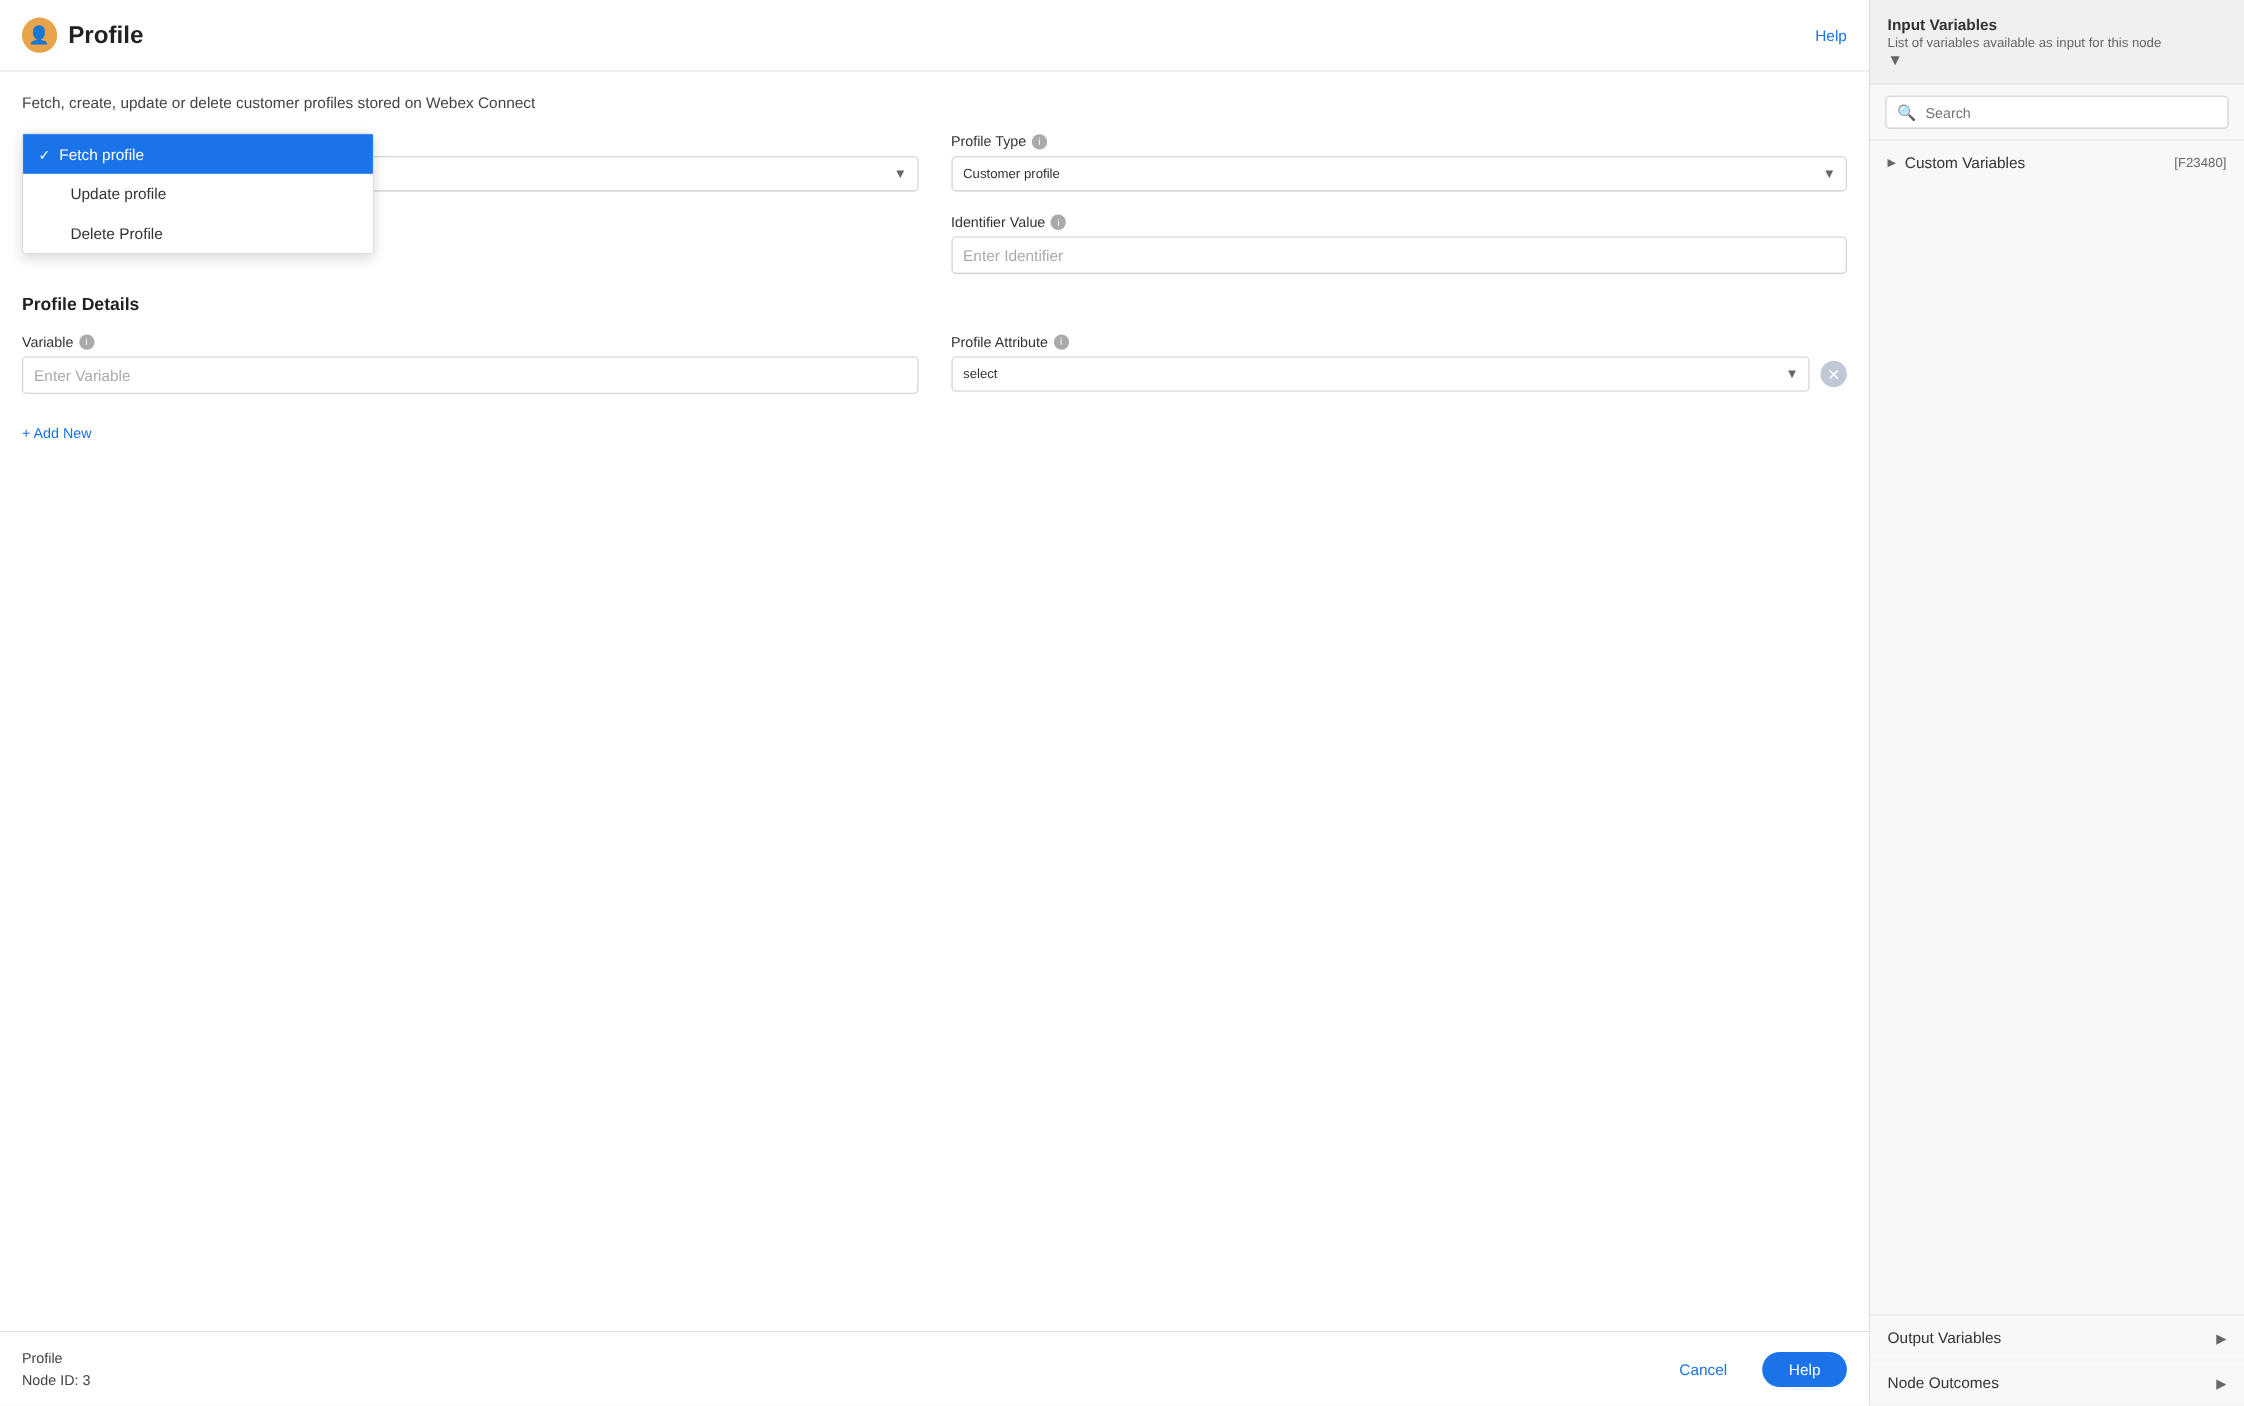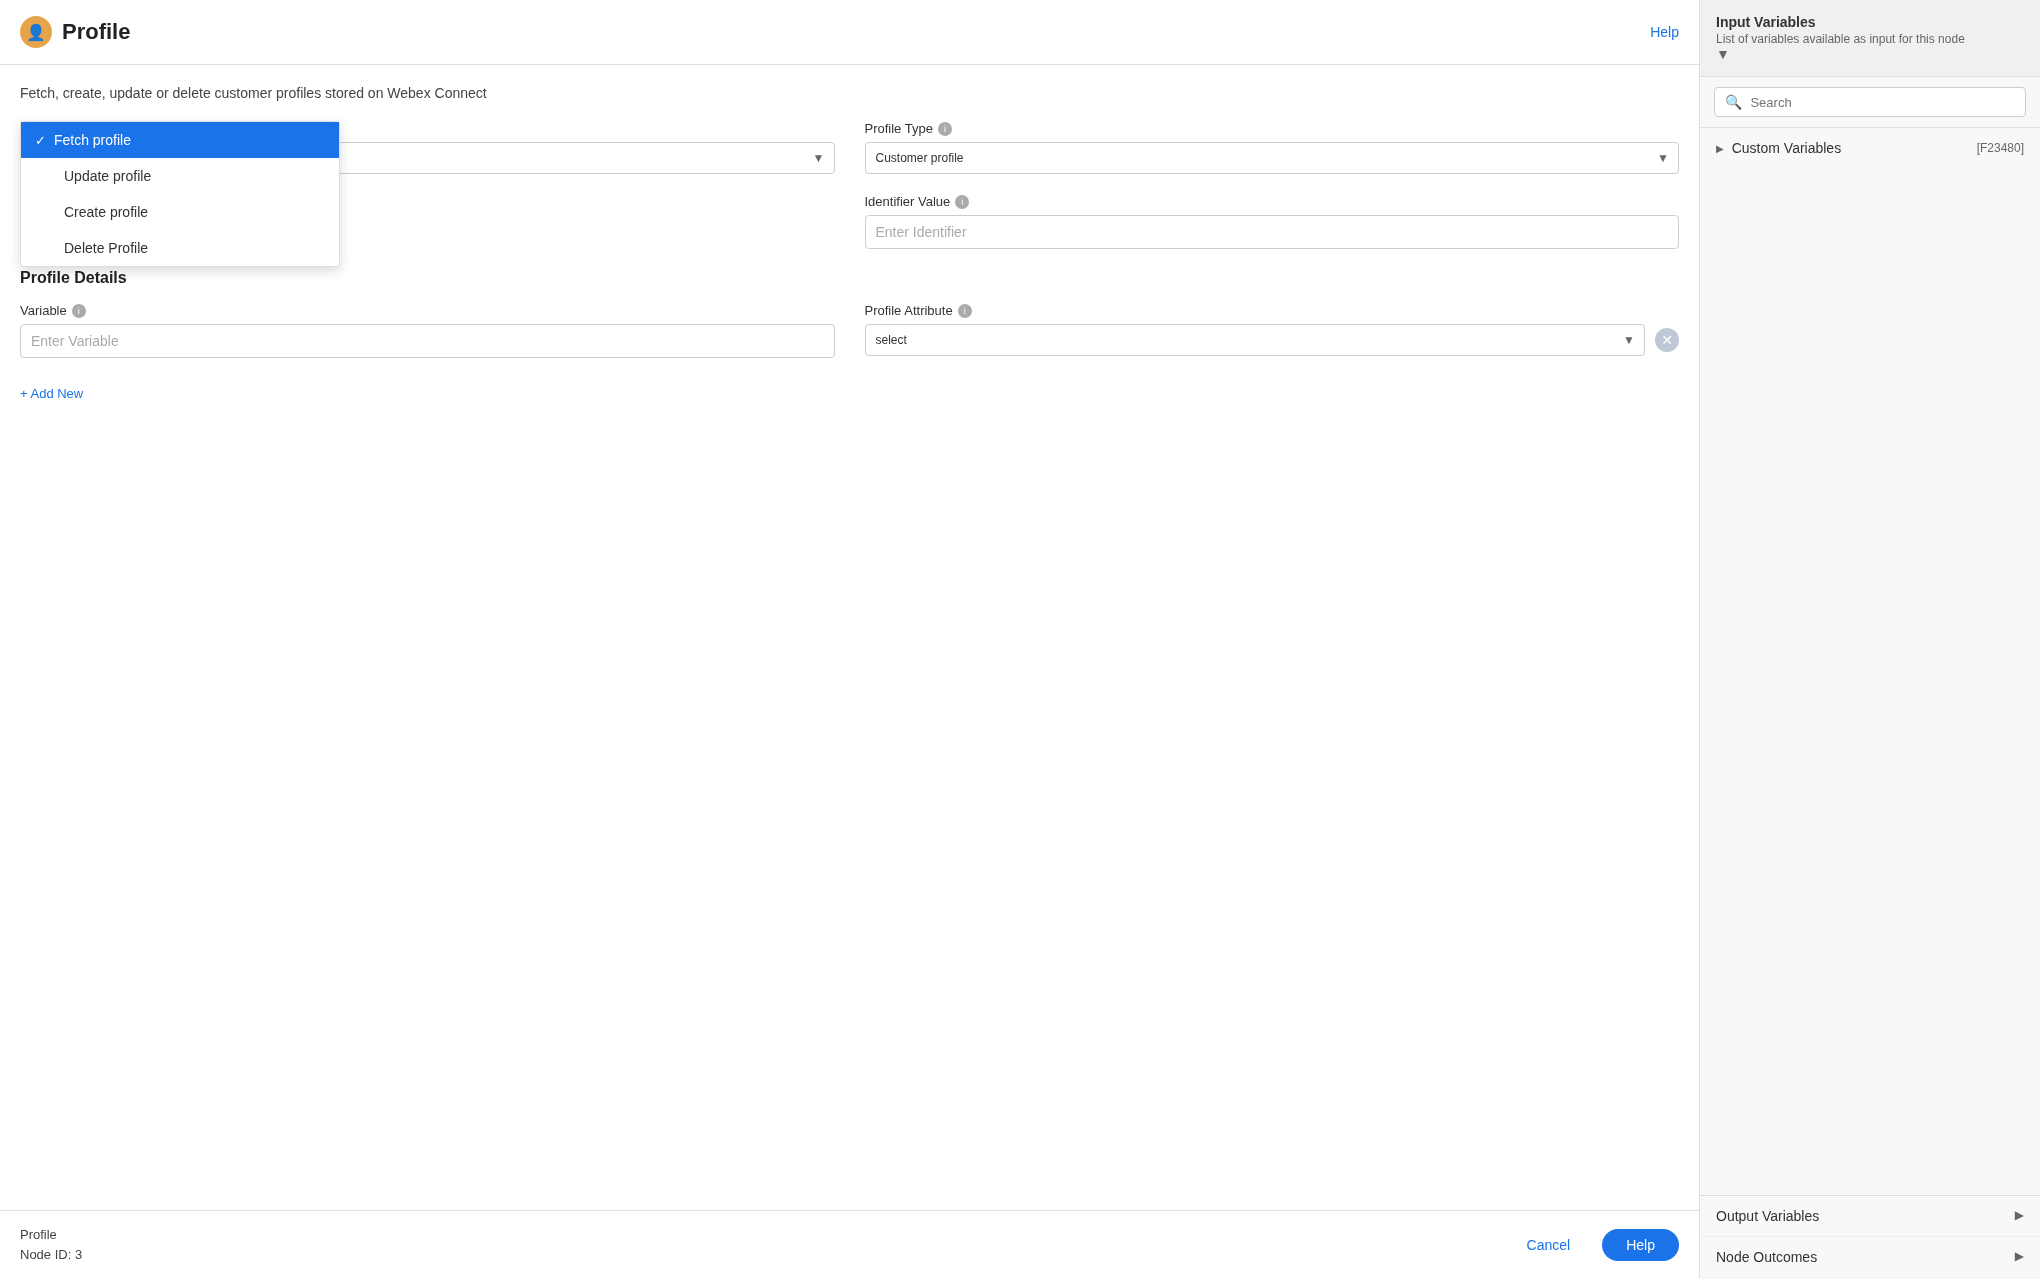--- a/index.html
+++ b/index.html
@@ -74,21 +74,21 @@
     .search-icon { color: #aaa; font-size: 14px; }
 
     .custom-variables-row { padding: 12px 16px; display: flex; align-items: center; justify-content: space-between; cursor: pointer; }
     .custom-variables-label { display: flex; align-items: center; gap: 8px; font-size: 14px; color: #333; font-weight: 500; }
     .triangle-icon { color: #666; font-size: 10px; }
     .var-badge { font-size: 12px; color: #666; }
 
     .right-panel-body { flex: 1; }
 
     .right-panel-footer { border-top: 1px solid #ddd; }
-    .section-row { padding: 12px 16px; display: flex; align-items: flex-start; justify-content: space-between; cursor: pointer; background: #f8f8f8; border-bottom: 1px solid #eee; }
+    .section-row { padding: 12px 16px; display: flex; align-items: flex-end; justify-content: space-between; cursor: pointer; background: #f8f8f8; border-bottom: 1px solid #eee; }
     .section-row-label { font-size: 14px; color: #333; font-weight: 500; }
     .chevron-right { color: #666; font-size: 12px; }
   </style>
 </head>
 <body>
 
 <div class="main-layout">
 
   <div class="left-panel">
 
@@ -187,24 +187,20 @@
         <div class="dropdown-item selected">
           <span class="check-icon">✓</span>
           <span>Fetch profile</span>
         </div>
         <div class="dropdown-item">
           <span style="width:21px;display:inline-block;"></span>
           <span>Update profile</span>
         </div>
         <div class="dropdown-item">
           <span style="width:21px;display:inline-block;"></span>
-          <span>Create profile</span>
-        </div>
-        <div class="dropdown-item">
-          <span style="width:21px;display:inline-block;"></span>
           <span>Delete Profile</span>
         </div>
       </div>
     </div>
 
     <div class="panel-footer">
       <div class="footer-info">
         <div class="footer-info-text">Profile</div>
         <div class="footer-info-text">Node ID: 3</div>
       </div>

